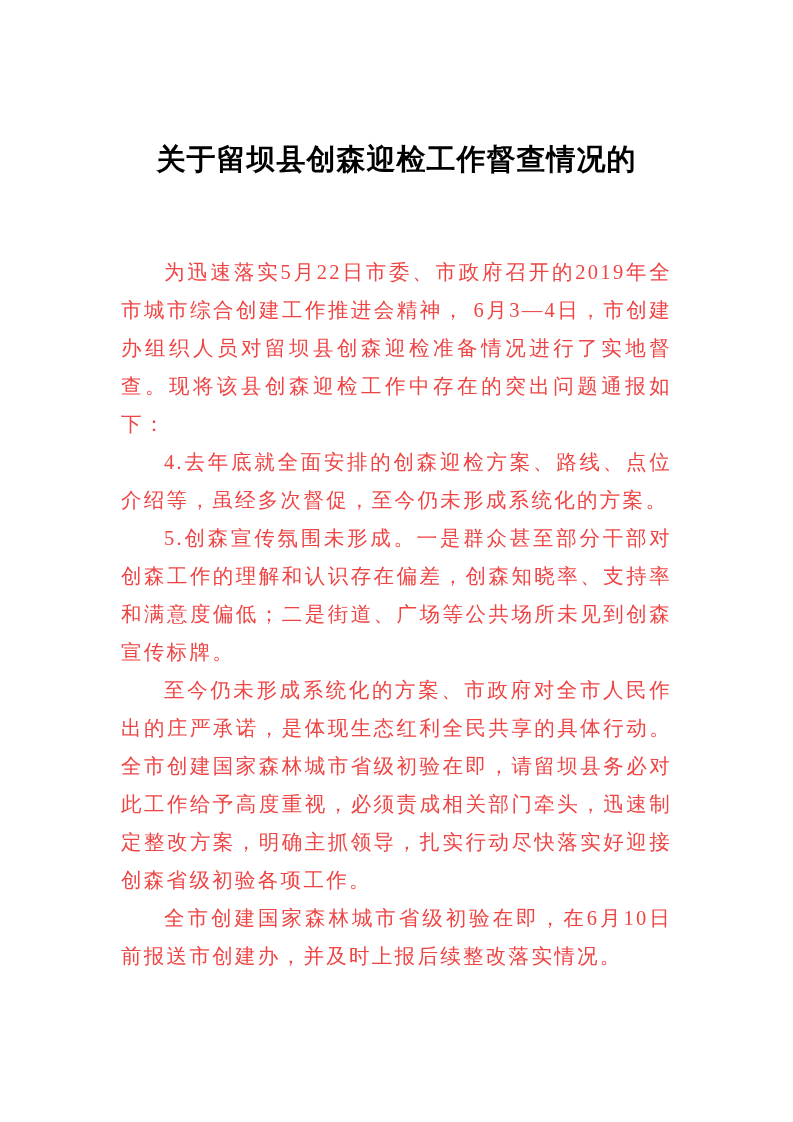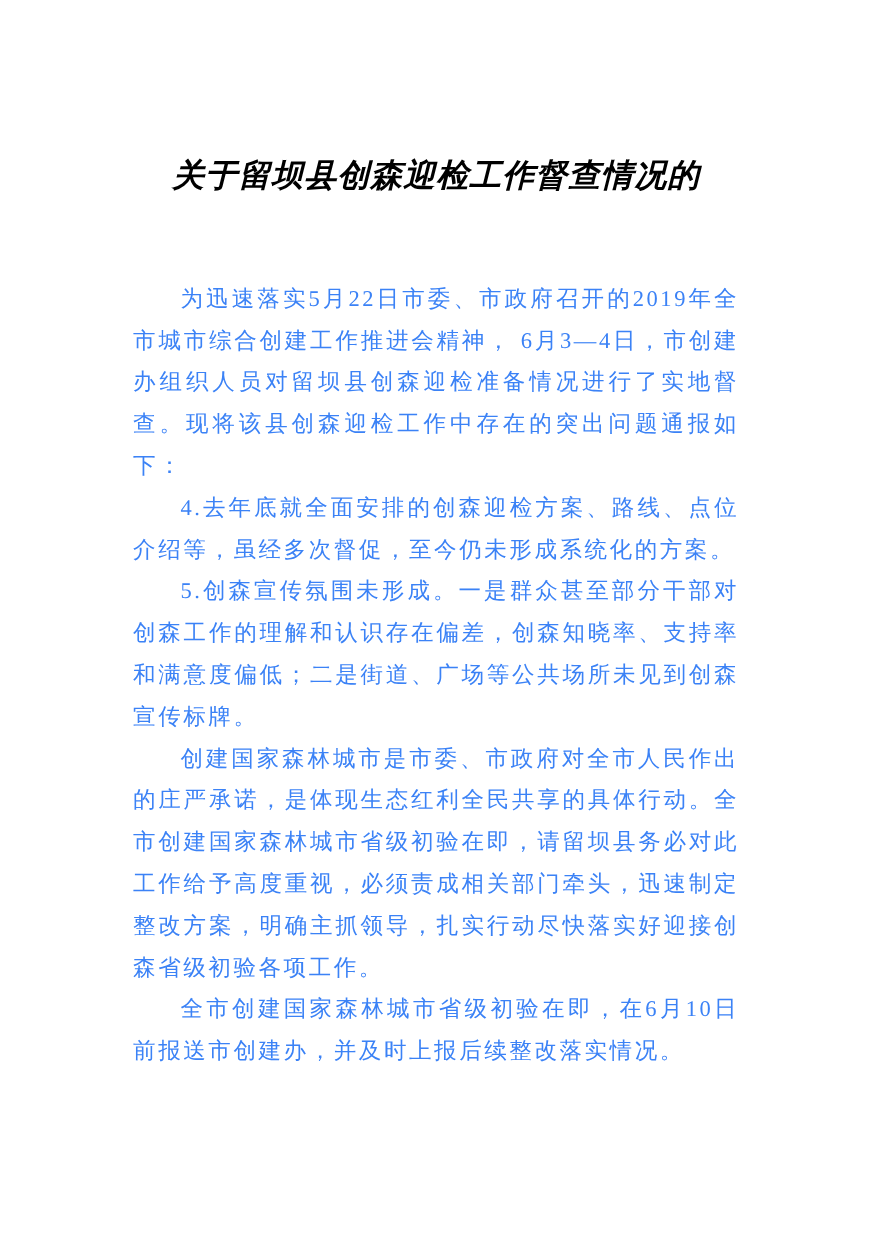--- a/index.html
+++ b/index.html
@@ -27,35 +27,34 @@
       left: 121px;
       width: 551px;
       top: 138px;
       text-align: center;
       font-family: "DejaVu Sans", sans-serif;
       font-weight: bold;
       font-size: 29px;
       line-height: 42px;
       letter-spacing: 1px;
       color: #000000;
-      font-style: italic;
     }
     .title .t-line {
       display: block;
       white-space: nowrap;
     }
     .body {
       position: absolute;
       left: 121px;
       width: 551px;
       top: 253px;
       font-family: "Liberation Serif", "DejaVu Serif", serif;
       font-size: 20.5px;
       line-height: 38px;
-      color: #3b82f6;
+      color: #ef4444;
     }
     .para {
       margin: 0;
       text-indent: 2.1em;
       text-align: justify;
       text-align-last: left;
       letter-spacing: 2.3px;
     }
   </style>
 </head>
@@ -63,16 +62,16 @@
 
 <div class="page">
   <div class="title">
     <span class="t-line">关于留坝县创森迎检工作督查情况的</span>
   </div>
 
   <div class="body">
     <p class="para">为迅速落实5月22日市委、市政府召开的2019年全市城市综合创建工作推进会精神， 6月3—4日，市创建办组织人员对留坝县创森迎检准备情况进行了实地督查。现将该县创森迎检工作中存在的突出问题通报如下：</p>
     <p class="para">4.去年底就全面安排的创森迎检方案、路线、点位介绍等，虽经多次督促，至今仍未形成系统化的方案。</p>
     <p class="para">5.创森宣传氛围未形成。一是群众甚至部分干部对创森工作的理解和认识存在偏差，创森知晓率、支持率和满意度偏低；二是街道、广场等公共场所未见到创森宣传标牌。</p>
-    <p class="para">创建国家森林城市是市委、市政府对全市人民作出的庄严承诺，是体现生态红利全民共享的具体行动。全市创建国家森林城市省级初验在即，请留坝县务必对此工作给予高度重视，必须责成相关部门牵头，迅速制定整改方案，明确主抓领导，扎实行动尽快落实好迎接创森省级初验各项工作。</p>
+    <p class="para">至今仍未形成系统化的方案、市政府对全市人民作出的庄严承诺，是体现生态红利全民共享的具体行动。全市创建国家森林城市省级初验在即，请留坝县务必对此工作给予高度重视，必须责成相关部门牵头，迅速制定整改方案，明确主抓领导，扎实行动尽快落实好迎接创森省级初验各项工作。</p>
     <p class="para">全市创建国家森林城市省级初验在即，在6月10日前报送市创建办，并及时上报后续整改落实情况。</p>
   </div>
 </div>
 
 </body></html>

